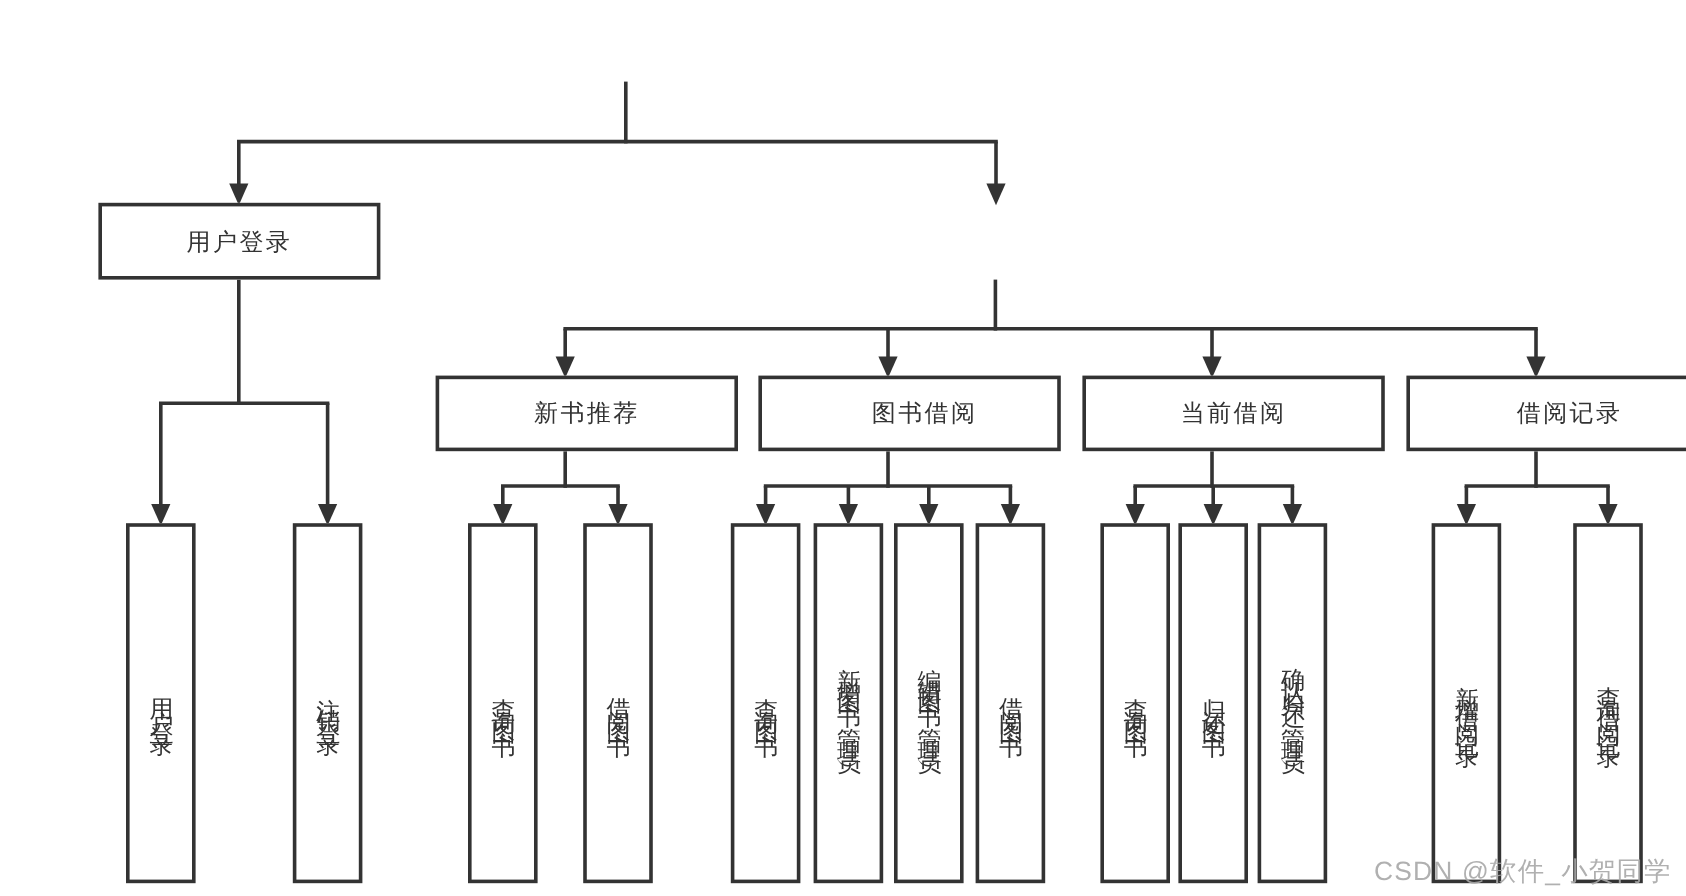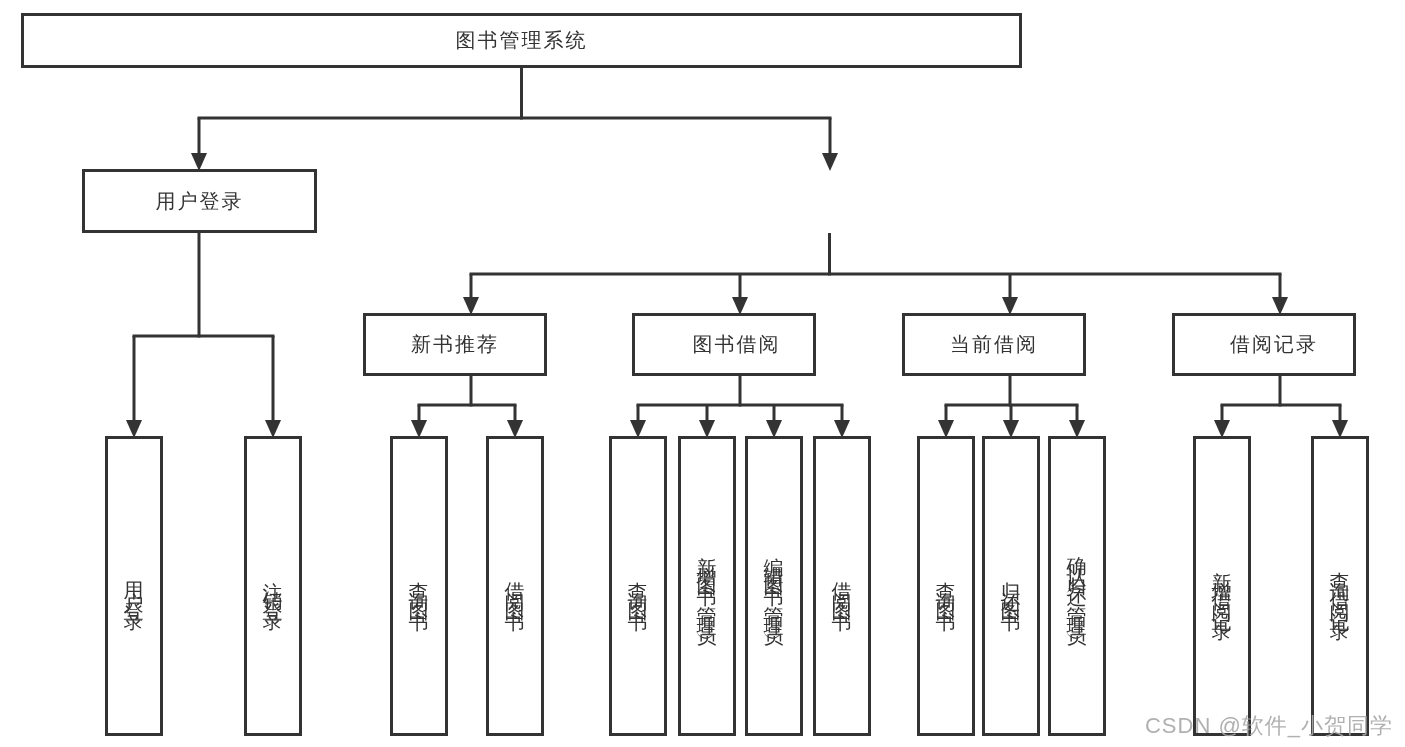--- a/index.html
+++ b/index.html
@@ -12,21 +12,21 @@
     position:absolute;box-sizing:border-box;background:#fff;border:3px solid #333;
     display:flex;align-items:center;justify-content:center;
   }
   .node .lbl{font-size:20px;letter-spacing:2px;color:#333;white-space:nowrap;}
   
   .n-root{left:21px;top:13px;width:1001px;height:55px;}
   
   .n-l2a{left:82px; top:169px;width:235px;height:64px;}
   .n-l2b{left:712px;top:169px;width:235px;height:64px;}
   
-  .n-l3{top:313px;width:184px;height:63px;}
+  .n-l3{top:313px;width:252px;height:63px;}
   .n-l3a{left:363px;} .n-l3b{left:632px;padding-left:25px;} .n-l3c{left:902px;text-align:center;} .n-l3d{left:1172px;padding-left:20px;}
   
   .leaf{position:absolute;top:436px;width:58px;height:300px;box-sizing:border-box;
         background:#fff;border:3px solid #333;display:flex;align-items:center;justify-content:center;}
   .leaf .vlbl{
     writing-mode:vertical-rl;text-orientation:mixed;
     font-size:20px;letter-spacing:10px;line-height:1;color:#333;white-space:nowrap;
   }
   .lf-a1{left:105px;} .lf-a2{left:244px;}
   .lf-b1{left:390px;} .lf-b2{left:486px;}
@@ -98,23 +98,20 @@
     <polygon points="1069,420 1085,420 1077,438" stroke="none"></polygon>
 
     <line x1="1280" y1="376" x2="1280" y2="406.5"></line>
     <line x1="1220.5" y1="405" x2="1341.5" y2="405"></line>
     <line x1="1222" y1="405" x2="1222" y2="422"></line>
     <polygon points="1214,420 1230,420 1222,438" stroke="none"></polygon>
     <line x1="1340" y1="405" x2="1340" y2="422"></line>
     <polygon points="1332,420 1348,420 1340,438" stroke="none"></polygon>
   </svg>
 
-  <div class="node n-root">
-    <span class="lbl">图书管理系统</span>
-  </div>
 
   <div class="node n-l2a">
     <span class="lbl">用户登录</span>
   </div>
 
   <div class="node n-l3 n-l3a">
     <span class="lbl">新书推荐</span>
   </div>
   <div class="node n-l3 n-l3b">
     <span class="lbl">图书借阅</span>

